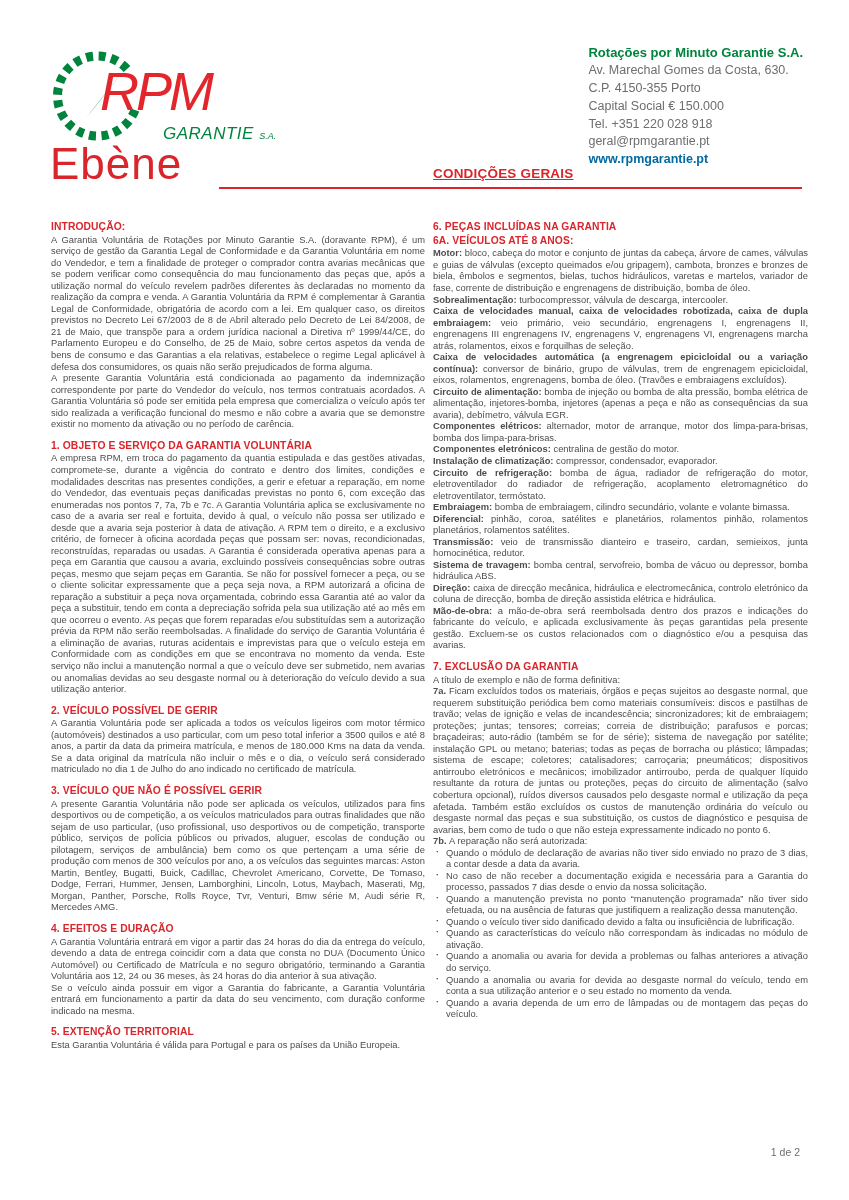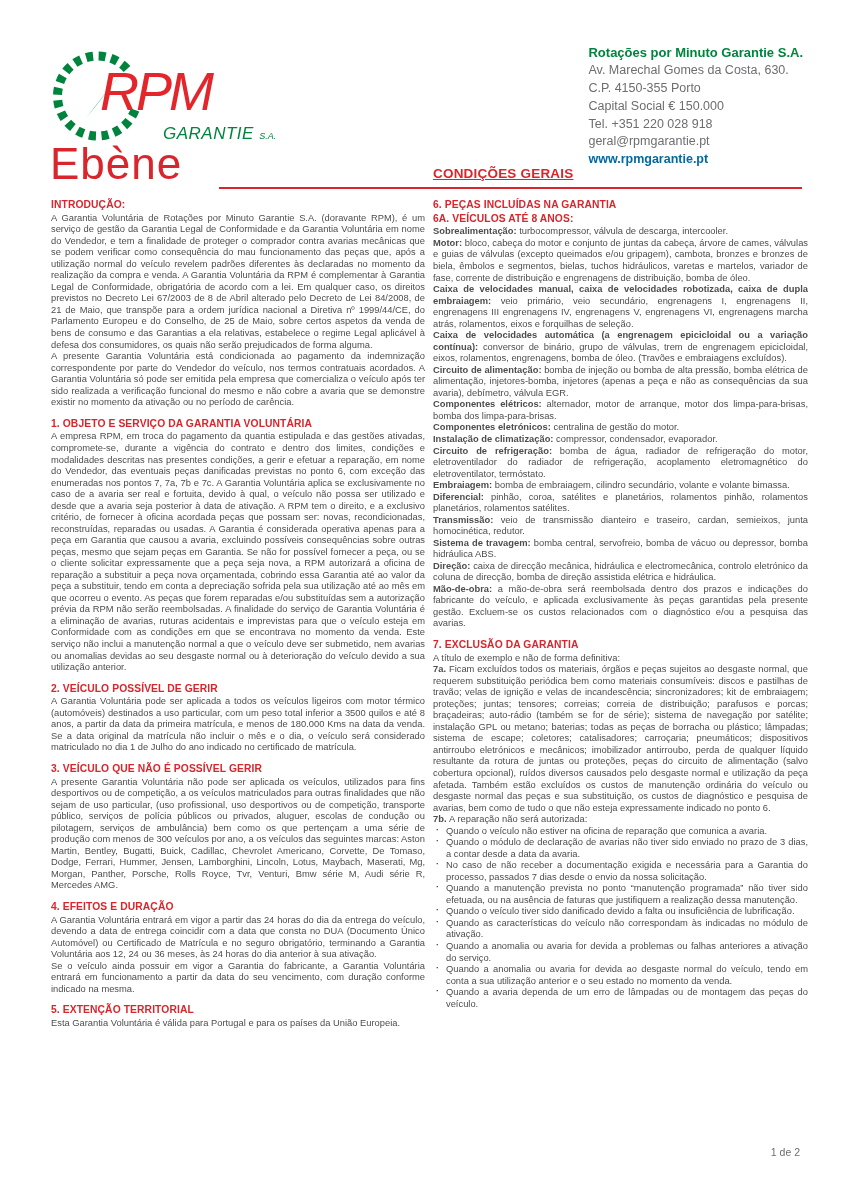--- a/index.html
+++ b/index.html
@@ -16,21 +16,21 @@
   .ebene{position:absolute;left:50px;top:142px;font-size:44px;line-height:1;
          font-weight:200;color:#d9262c;letter-spacing:1px;font-stretch:condensed;}
   .header-right{position:absolute;top:44px;right:46px;text-align:left;
                 font-size:12.5px;line-height:1.42;color:#6d6e71;}
   .header-right .co-name{color:#00843d;font-weight:700;font-size:13px;}
   .header-right .site{color:#0369a1;font-weight:700;}
   .doc-title{position:absolute;left:433px;top:166px;font-size:13.5px;font-weight:700;
              color:#d9262c;letter-spacing:.2px;text-decoration:underline;}
   .rule{position:absolute;left:219px;top:187px;width:583px;height:2px;background:#d9262c;}
   
-  .col{position:absolute;top:199px;font-size:9.35px;line-height:1.235;text-align:justify;}
+  .col{position:absolute;top:221px;font-size:9.35px;line-height:1.235;text-align:justify;}
   .col-left{left:51px;width:374px;}
   .col-right{left:433px;width:375px;}
   section{margin:0 0 9px 0;}
   h3{margin:0 0 1px 0;font-size:10.3px;font-weight:700;color:#d9262c;text-align:left;
      letter-spacing:.1px;}
   h3.sub{margin-top:0;}
   p{margin:0;}
   strong{color:#4d4d4f;}
   ul{margin:0;padding:0;list-style:none;}
   li{position:relative;padding-left:13px;}
@@ -94,43 +94,42 @@
       </section>
       <section>
         <h3>5. EXTENÇÃO TERRITORIAL</h3>
         <p>Esta Garantia Voluntária é válida para Portugal e para os países da União Europeia.</p>
       </section>
     </div>
   <div class="col col-right" id="right-col">
       <section>
         <h3>6. PEÇAS INCLUÍDAS NA GARANTIA</h3>
         <h3 class="sub">6A. VEÍCULOS ATÉ 8 ANOS:</h3>
+        <p><strong>Motor: </strong>bloco, cabeça do motor e conjunto de juntas da cabeça, árvore de cames, válvulas e guias de válvulas (excepto queimados e/ou gripagem), cambota, bronzes e bronzes de biela, êmbolos e segmentos, bielas, tuchos hidráulicos, varetas e martelos, variador de fase, corrente de distribuição e engrenagens de distribuição, bomba de óleo.</p>
         <p><strong>Sobrealimentação: </strong>turbocompressor, válvula de descarga, intercooler.</p>
-        <p><strong>Motor: </strong>bloco, cabeça do motor e conjunto de juntas da cabeça, árvore de cames, válvulas e guias de válvulas (excepto queimados e/ou gripagem), cambota, bronzes e bronzes de biela, êmbolos e segmentos, bielas, tuchos hidráulicos, varetas e martelos, variador de fase, corrente de distribuição e engrenagens de distribuição, bomba de óleo.</p>
         <p><strong>Caixa de velocidades manual, caixa de velocidades robotizada, caixa de dupla embraiagem: </strong>veio primário, veio secundário, engrenagens I, engrenagens II, engrenagens III engrenagens IV, engrenagens V, engrenagens VI, engrenagens marcha atrás, rolamentos, eixos e forquilhas de seleção.</p>
         <p><strong>Caixa de velocidades automática (a engrenagem epicicloidal ou a variação contínua): </strong>conversor de binário, grupo de válvulas, trem de engrenagem epicicloidal, eixos, rolamentos, engrenagens, bomba de óleo. (Travões e embraiagens excluídos).</p>
         <p><strong>Circuito de alimentação: </strong>bomba de injeção ou bomba de alta pressão, bomba elétrica de alimentação, injetores-bomba, injetores (apenas a peça e não as consequências da sua avaria), debímetro, válvula EGR.</p>
         <p><strong>Componentes elétricos: </strong>alternador, motor de arranque, motor dos limpa-para-brisas, bomba dos limpa-para-brisas.</p>
         <p><strong>Componentes eletrónicos: </strong>centralina de gestão do motor.</p>
         <p><strong>Instalação de climatização: </strong>compressor, condensador, evaporador.</p>
         <p><strong>Circuito de refrigeração: </strong>bomba de água, radiador de refrigeração do motor, eletroventilador do radiador de refrigeração, acoplamento eletromagnético do eletroventilator, termóstato.</p>
         <p><strong>Embraiagem: </strong>bomba de embraiagem, cilindro secundário, volante e volante bimassa.</p>
         <p><strong>Diferencial: </strong>pinhão, coroa, satélites e planetários, rolamentos pinhão, rolamentos planetários, rolamentos satélites.</p>
         <p><strong>Transmissão: </strong>veio de transmissão dianteiro e traseiro, cardan, semieixos, junta homocinética, redutor.</p>
         <p><strong>Sistema de travagem: </strong>bomba central, servofreio, bomba de vácuo ou depressor, bomba hidráulica ABS.</p>
         <p><strong>Direção: </strong>caixa de direcção mecânica, hidráulica e electromecânica, controlo eletrónico da coluna de direcção, bomba de direção assistida elétrica e hidráulica.</p>
         <p><strong>Mão-de-obra: </strong>a mão-de-obra será reembolsada dentro dos prazos e indicações do fabricante do veículo, e aplicada exclusivamente às peças garantidas pela presente gestão. Excluem-se os custos relacionados com o diagnóstico e/ou a pesquisa das avarias.</p>
       </section>
       <section>
         <h3>7. EXCLUSÃO DA GARANTIA</h3>
         <p>A título de exemplo e não de forma definitiva:</p>
         <p><strong>7a. </strong>Ficam excluídos todos os materiais, órgãos e peças sujeitos ao desgaste normal, que requerem substituição periódica bem como materiais consumíveis: discos e pastilhas de travão; velas de ignição e velas de incandescência; sincronizadores; kit de embraiagem; proteções; juntas; tensores; correias; correia de distribuição; parafusos e porcas; braçadeiras; auto-rádio (também se for de série); sistema de navegação por satélite; instalação GPL ou metano; baterias; todas as peças de borracha ou plástico; lâmpadas; sistema de escape; coletores; catalisadores; carroçaria; pneumáticos; dispositivos antirroubo eletrónicos e mecânicos; imobilizador antirroubo, perda de qualquer líquido resultante da rotura de juntas ou proteções, peças do circuito de alimentação (salvo cobertura opcional), ruídos diversos causados pelo desgaste normal e utilização da peça afetada. Também estão excluídos os custos de manutenção ordinária do veículo ou desgaste normal das peças e sua substituição, os custos de diagnóstico e pesquisa de avarias, bem como de tudo o que não esteja expressamente indicado no ponto 6.</p>
         <p><strong>7b. </strong>A reparação não será autorizada:</p>
         <ul>
-          <li>Quando o veículo não estiver na oficina de reparação que comunica a avaria.</li>
           <li>Quando o módulo de declaração de avarias não tiver sido enviado no prazo de 3 dias, a contar desde a data da avaria.</li>
           <li>No caso de não receber a documentação exigida e necessária para a Garantia do processo, passados 7 dias desde o envio da nossa solicitação.</li>
           <li>Quando a manutenção prevista no ponto “manutenção programada” não tiver sido efetuada, ou na ausência de faturas que justifiquem a realização dessa manutenção.</li>
           <li>Quando o veículo tiver sido danificado devido a falta ou insuficiência de lubrificação.</li>
           <li>Quando as características do veículo não correspondam às indicadas no módulo de ativação.</li>
           <li>Quando a anomalia ou avaria for devida a problemas ou falhas anteriores a ativação do serviço.</li>
           <li>Quando a anomalia ou avaria for devida ao desgaste normal do veículo, tendo em conta a sua utilização anterior e o seu estado no momento da venda.</li>
           <li>Quando a avaria dependa de um erro de lâmpadas ou de montagem das peças do veículo.</li>
         </ul>
       </section>

